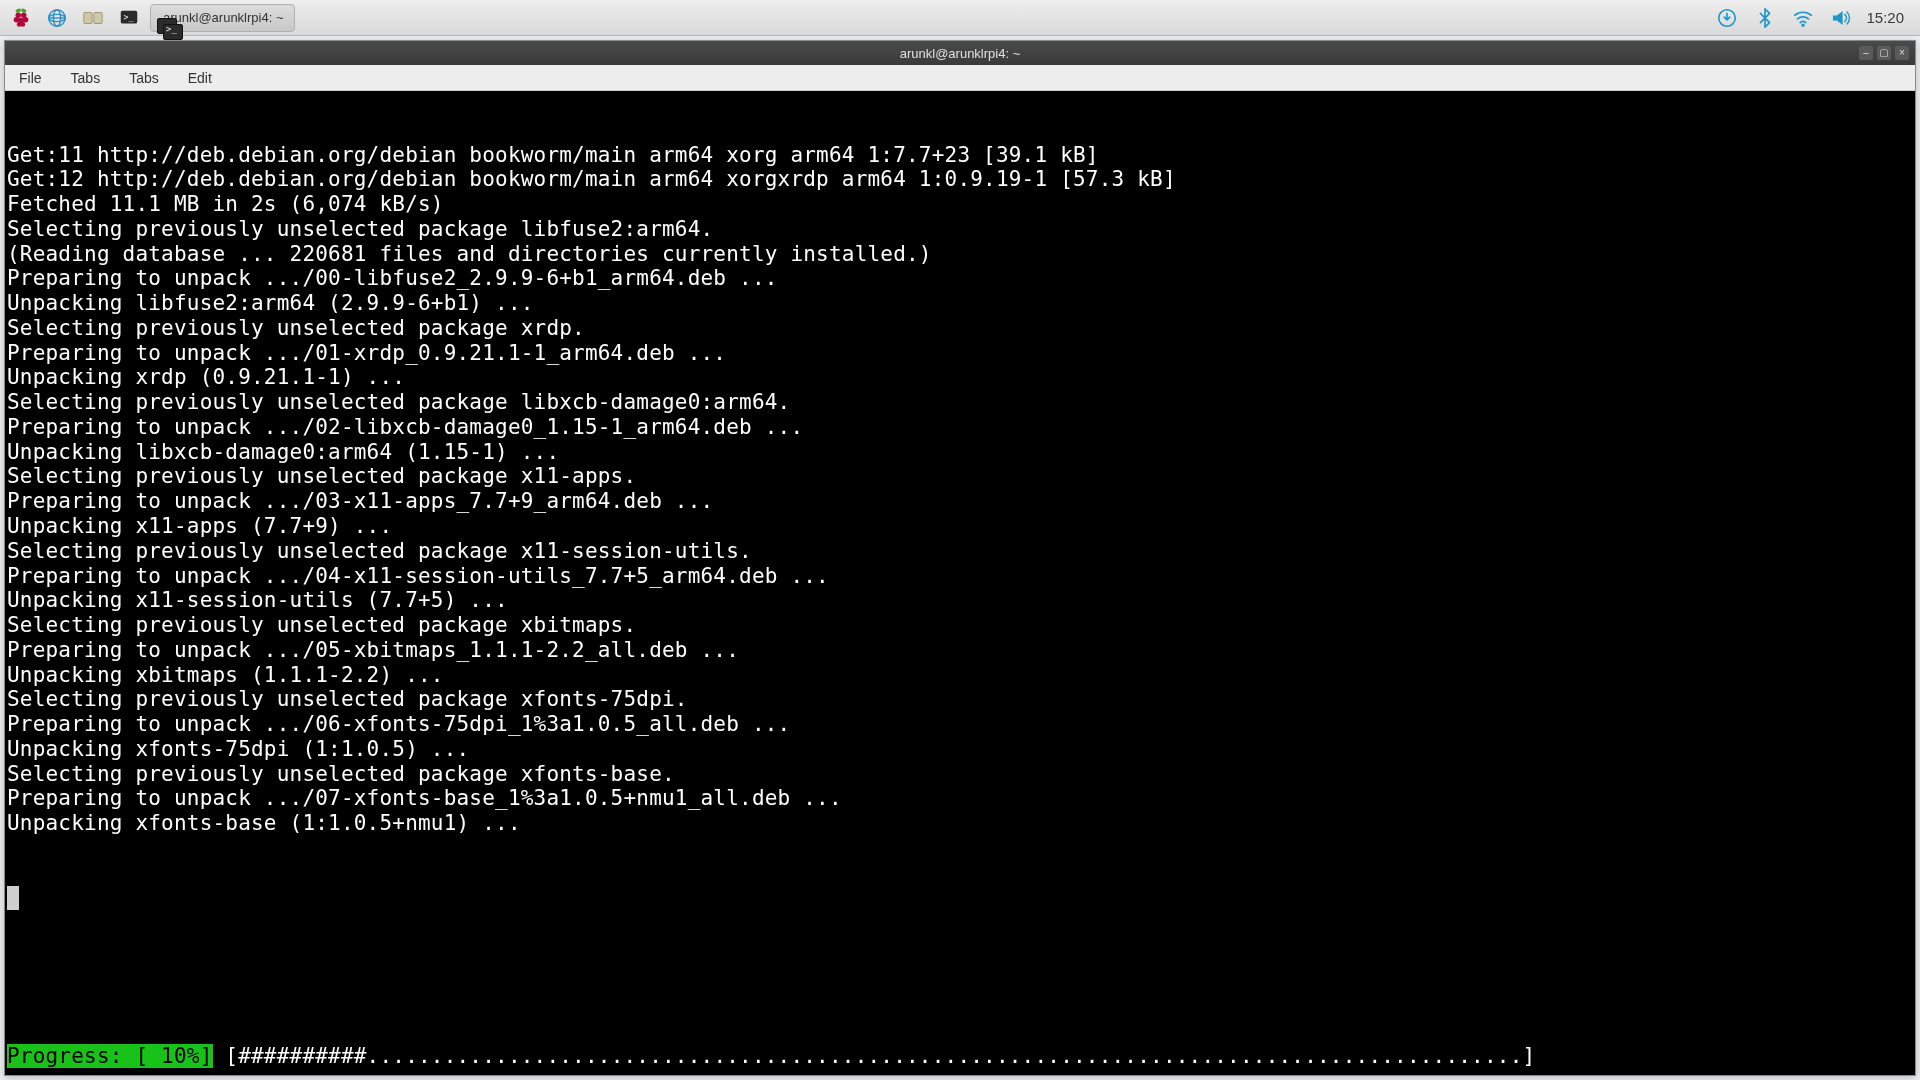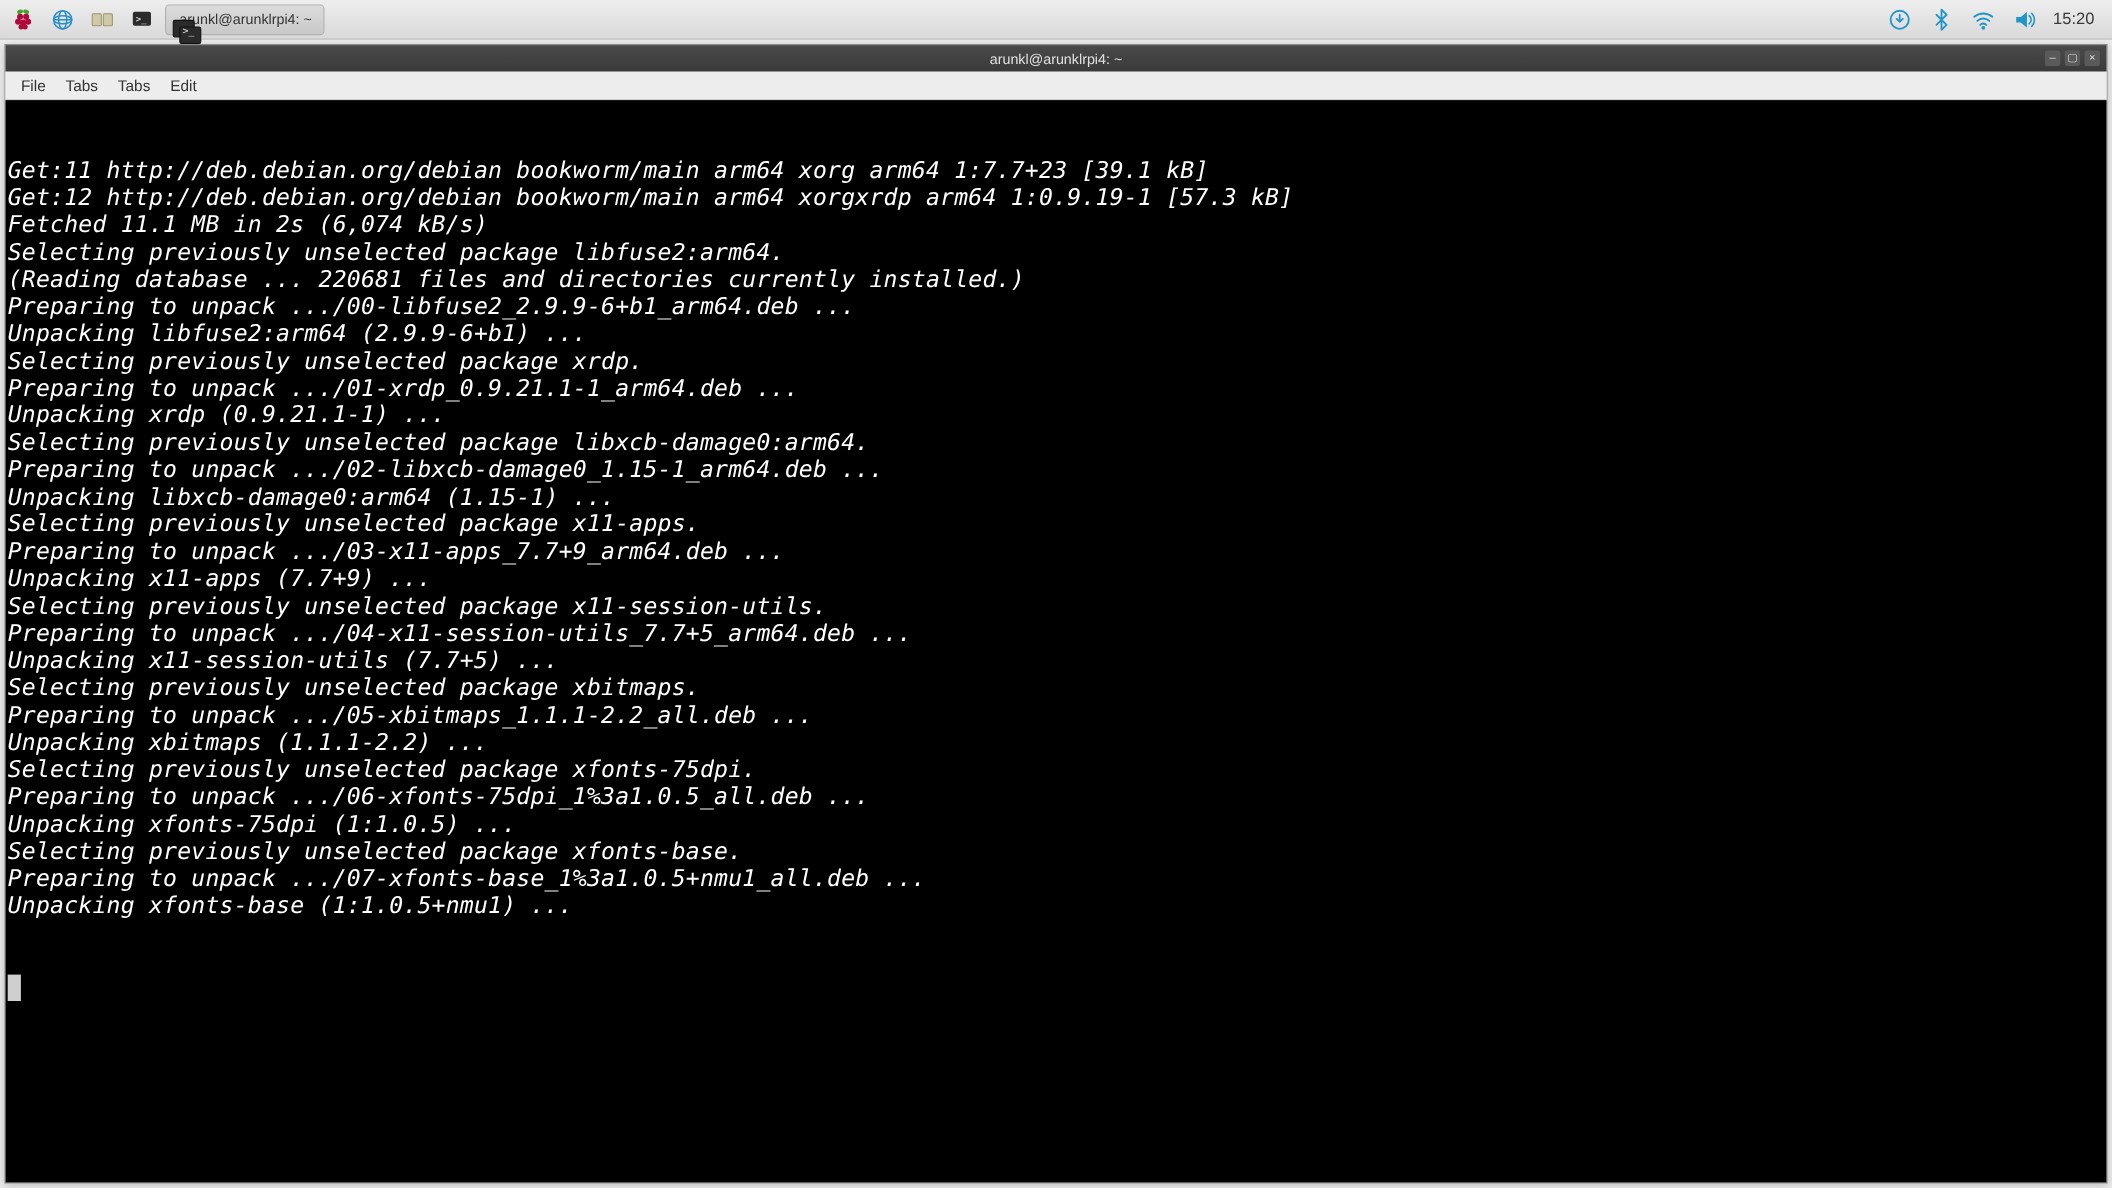--- a/index.html
+++ b/index.html
@@ -91,40 +91,40 @@
       text-align: center;
       cursor: pointer;
     }
 
     .menubar {
       height: 26px;
       background: #ededed;
       border-bottom: 1px solid #cfcfcf;
       display: flex; align-items: center;
       padding: 0 6px;
-      gap: 2px;
+      gap: 13px;
       font-size: 14px;
       color: #333;
     }
     .menu-item { padding: 2px 8px; border-radius: 3px; }
 
     .terminal-body {
       flex: 1;
       background: #000;
       color: #ffffff;
       font-family: "DejaVu Sans Mono", "Liberation Mono", monospace;
       font-size: 21px;
       line-height: 1.18;
       padding: 2px 2px 0 2px;
       white-space: pre;
       overflow: hidden;
       position: relative;
       letter-spacing: 0.2px;
     }
-    .term-line { white-space: pre; font-style: italic; }
+    .term-line { white-space: pre; }
     .cursor-line {
       height: 24px;
       position: relative;
     }
     .cursor-block {
       display: inline-block;
       width: 12px; height: 24px;
       background: #cfcfcf;
       vertical-align: bottom;
     }
@@ -253,14 +253,15 @@
   </div>
   <div class="menubar">
     <div class="menu-item">File</div>
     <div class="menu-item">Tabs</div>
     <div class="menu-item">Tabs</div>
     <div class="menu-item">Edit</div>
   </div>
   <div class="terminal-body">
     <div id="term-lines"><div class="term-line">Get:11 http://deb.debian.org/debian bookworm/main arm64 xorg arm64 1:7.7+23 [39.1 kB]</div><div class="term-line">Get:12 http://deb.debian.org/debian bookworm/main arm64 xorgxrdp arm64 1:0.9.19-1 [57.3 kB]</div><div class="term-line">Fetched 11.1 MB in 2s (6,074 kB/s)</div><div class="term-line">Selecting previously unselected package libfuse2:arm64.</div><div class="term-line">(Reading database ... 220681 files and directories currently installed.)</div><div class="term-line">Preparing to unpack .../00-libfuse2_2.9.9-6+b1_arm64.deb ...</div><div class="term-line">Unpacking libfuse2:arm64 (2.9.9-6+b1) ...</div><div class="term-line">Selecting previously unselected package xrdp.</div><div class="term-line">Preparing to unpack .../01-xrdp_0.9.21.1-1_arm64.deb ...</div><div class="term-line">Unpacking xrdp (0.9.21.1-1) ...</div><div class="term-line">Selecting previously unselected package libxcb-damage0:arm64.</div><div class="term-line">Preparing to unpack .../02-libxcb-damage0_1.15-1_arm64.deb ...</div><div class="term-line">Unpacking libxcb-damage0:arm64 (1.15-1) ...</div><div class="term-line">Selecting previously unselected package x11-apps.</div><div class="term-line">Preparing to unpack .../03-x11-apps_7.7+9_arm64.deb ...</div><div class="term-line">Unpacking x11-apps (7.7+9) ...</div><div class="term-line">Selecting previously unselected package x11-session-utils.</div><div class="term-line">Preparing to unpack .../04-x11-session-utils_7.7+5_arm64.deb ...</div><div class="term-line">Unpacking x11-session-utils (7.7+5) ...</div><div class="term-line">Selecting previously unselected package xbitmaps.</div><div class="term-line">Preparing to unpack .../05-xbitmaps_1.1.1-2.2_all.deb ...</div><div class="term-line">Unpacking xbitmaps (1.1.1-2.2) ...</div><div class="term-line">Selecting previously unselected package xfonts-75dpi.</div><div class="term-line">Preparing to unpack .../06-xfonts-75dpi_1%3a1.0.5_all.deb ...</div><div class="term-line">Unpacking xfonts-75dpi (1:1.0.5) ...</div><div class="term-line">Selecting previously unselected package xfonts-base.</div><div class="term-line">Preparing to unpack .../07-xfonts-base_1%3a1.0.5+nmu1_all.deb ...</div><div class="term-line">Unpacking xfonts-base (1:1.0.5+nmu1) ...</div></div>
     <div class="cursor-line"><span class="cursor-block"></span></div>
+    <div class="progress-row"><span class="progress-label">Progress: [ 10%]</span><span> [##########..........................................................................................] </span></div>
   </div>
 </div>
 
 </body></html>

